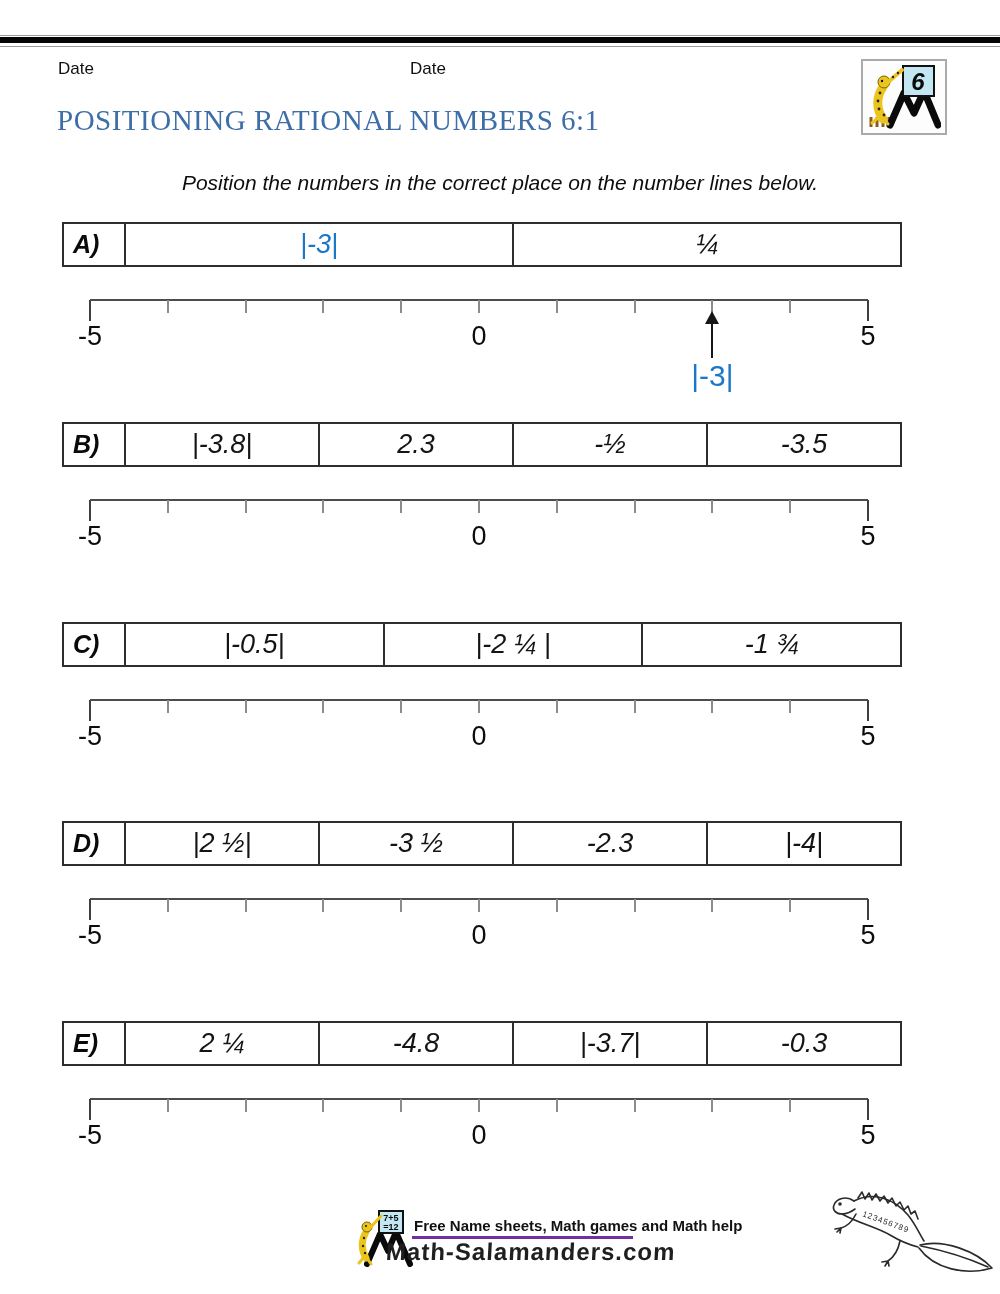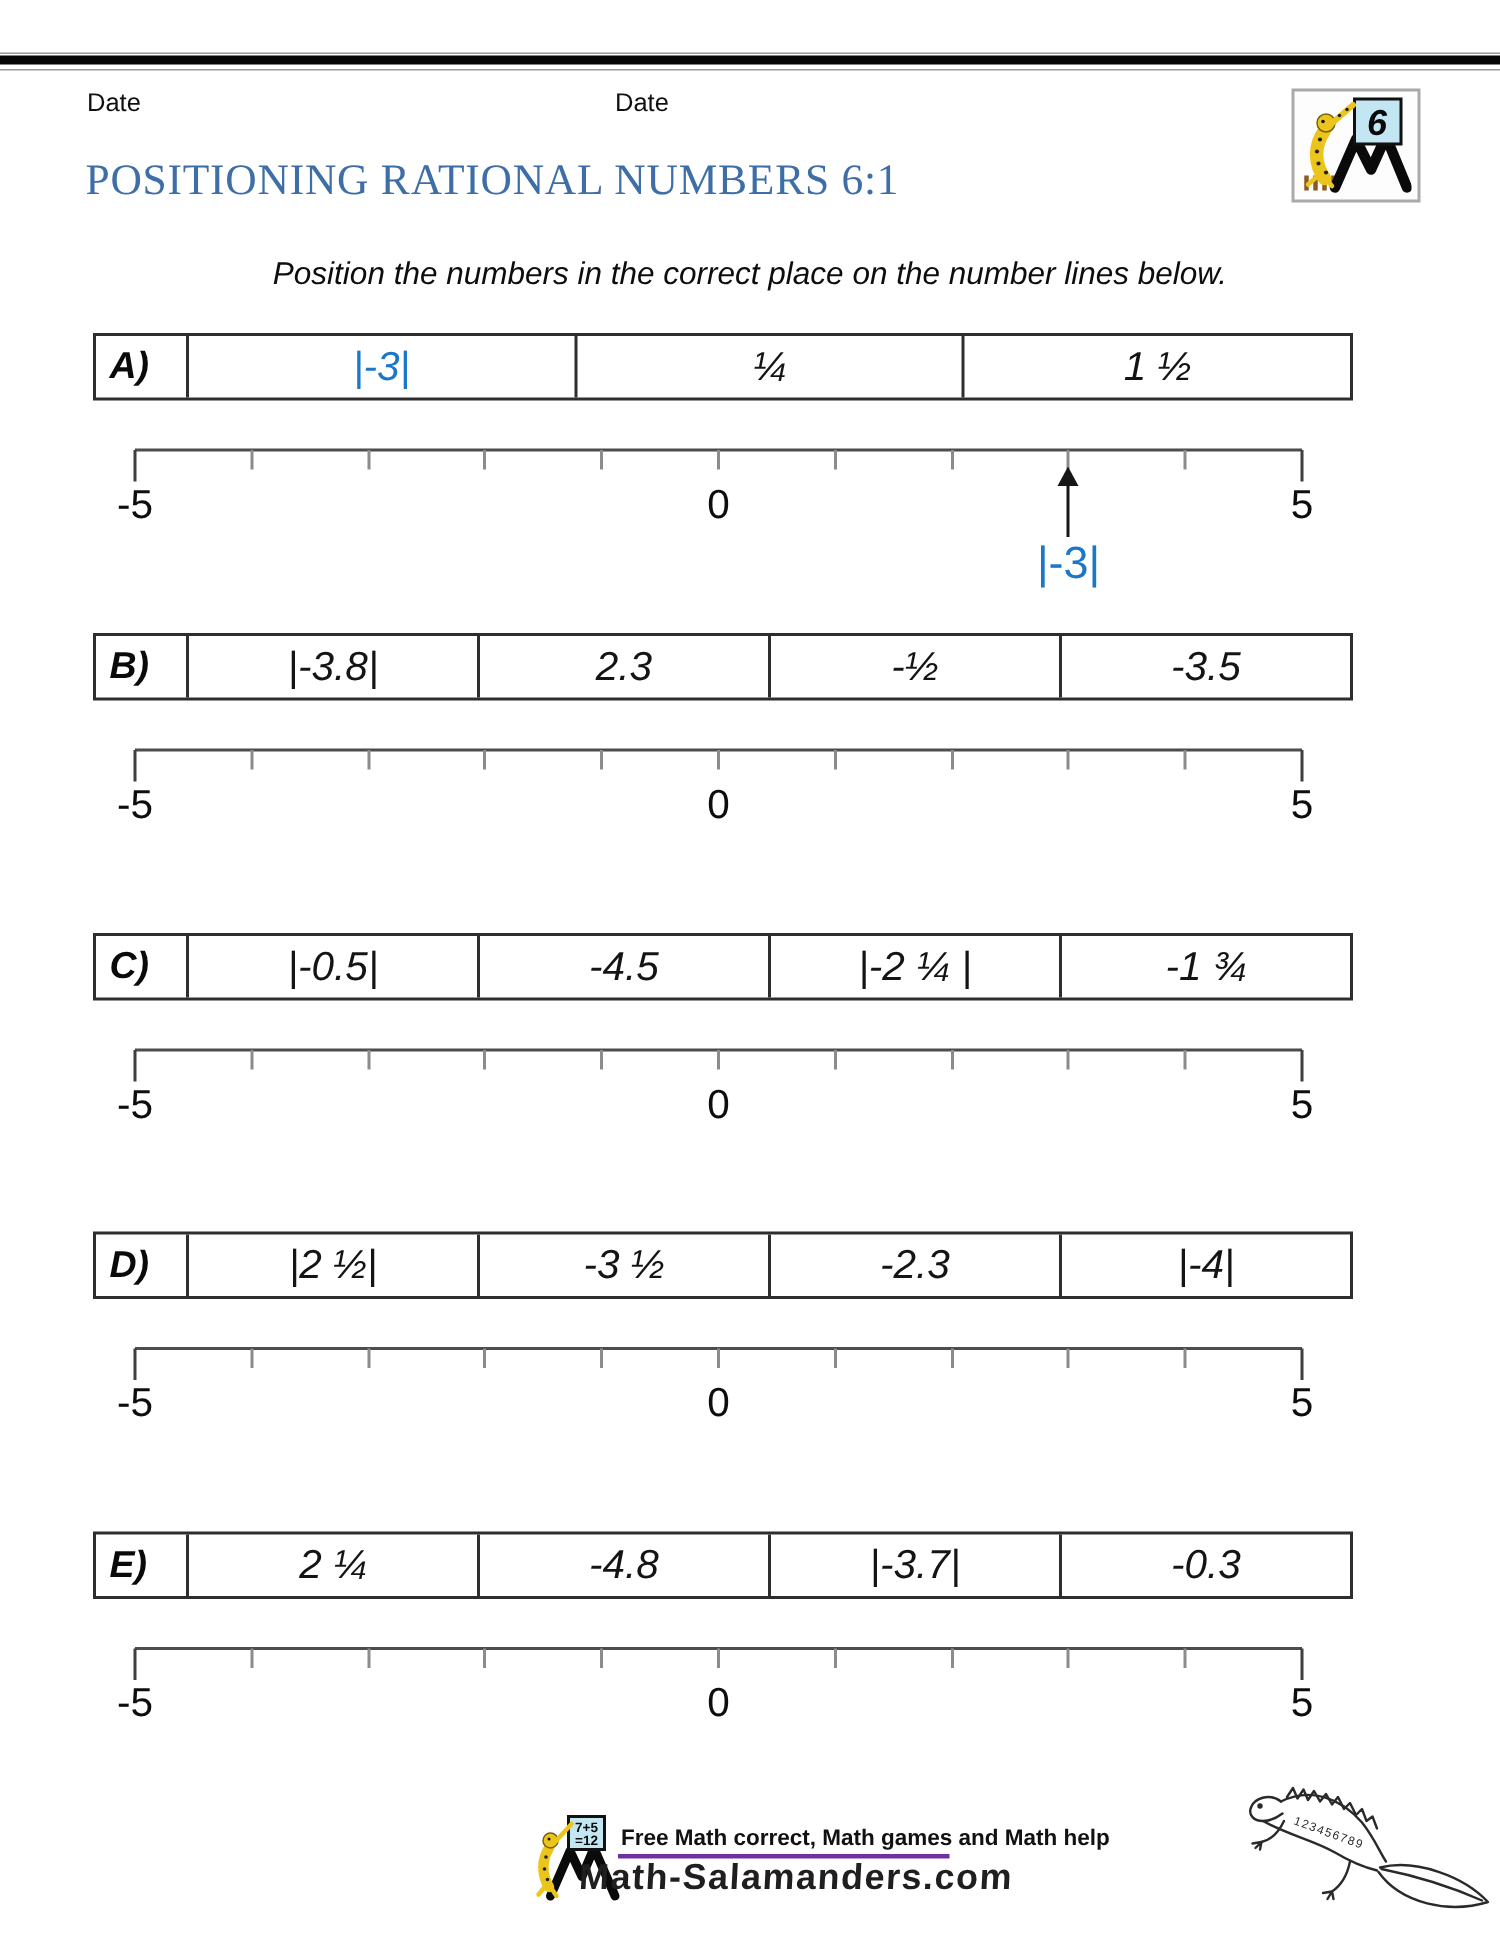--- a/index.html
+++ b/index.html
@@ -117,21 +117,20 @@
   </div>
 
   <div id="page-title">POSITIONING RATIONAL NUMBERS 6:1</div>
   <div id="instruction">Position the numbers in the correct place on the number lines below.</div>
 
     <div class="section" style="top: 222px;">
       <div class="ptable">
         <div class="plabel">A)</div>
       <div class="ncell hl">|-3|</div>
         <div class="ncell">¼</div>
-        <div class="ncell">1 ½</div>
       </div>
       <div class="numberline">
         <div class="nl-line"></div>
       <div class="tick end" style="left: 0%;"></div>
         <div class="tick" style="left: 10%;"></div>
         <div class="tick" style="left: 20%;"></div>
         <div class="tick" style="left: 30%;"></div>
         <div class="tick" style="left: 40%;"></div>
         <div class="tick" style="left: 50%;"></div>
         <div class="tick" style="left: 60%;"></div>
@@ -174,21 +173,20 @@
         <span class="nl-label" style="left: 0%;">-5</span>
         <span class="nl-label" style="left: 50%;">0</span>
         <span class="nl-label" style="left: 100%;">5</span>
       </div>
     </div>
 
     <div class="section" style="top: 622px;">
       <div class="ptable">
         <div class="plabel">C)</div>
       <div class="ncell">|-0.5|</div>
-        <div class="ncell">-4.5</div>
         <div class="ncell">|-2 ¼ |</div>
         <div class="ncell">-1 ¾</div>
       </div>
       <div class="numberline">
         <div class="nl-line"></div>
       <div class="tick end" style="left: 0%;"></div>
         <div class="tick" style="left: 10%;"></div>
         <div class="tick" style="left: 20%;"></div>
         <div class="tick" style="left: 30%;"></div>
         <div class="tick" style="left: 40%;"></div>
@@ -267,21 +265,21 @@
       <circle cx="13" cy="19" r="5" fill="#ecc51c" stroke="#7a6200" stroke-width="1"></circle>
       <line x1="16" y1="20" x2="27" y2="8" stroke="#ecc51c" stroke-width="3" stroke-linecap="round"></line>
       <line x1="10" y1="49" x2="5" y2="55" stroke="#ecc51c" stroke-width="3" stroke-linecap="round"></line>
       <line x1="13" y1="50" x2="17" y2="56" stroke="#ecc51c" stroke-width="3" stroke-linecap="round"></line>
       <circle cx="12" cy="18" r="1" fill="#111"></circle>
       <circle cx="10" cy="30" r="1.2" fill="#222"></circle>
       <circle cx="9" cy="38" r="1.2" fill="#222"></circle>
       <circle cx="11" cy="45" r="1.2" fill="#222"></circle>
     </svg>
   </div>
-  <div id="footer-tagline">Free Math correct, Math games and Math help</div>
+  <div id="footer-tagline">Free Name sheets, Math games and Math help</div>
   <div id="footer-rule"></div>
   <div id="footer-site">Math-Salamanders.com</div>
 
   <div id="corner-salamander">
     <svg width="170" height="95" viewBox="0 0 170 95" fill="none">
       <g stroke="#2a2a2a" stroke-width="1.6" stroke-linecap="round" stroke-linejoin="round" fill="none">
 
         <path d="M26,18 C18,12 8,16 6,22 C4,27 8,31 14,31 C19,31 23,29 27,26"></path>
         <circle cx="12" cy="21" r="1" fill="#2a2a2a"></circle>
 

